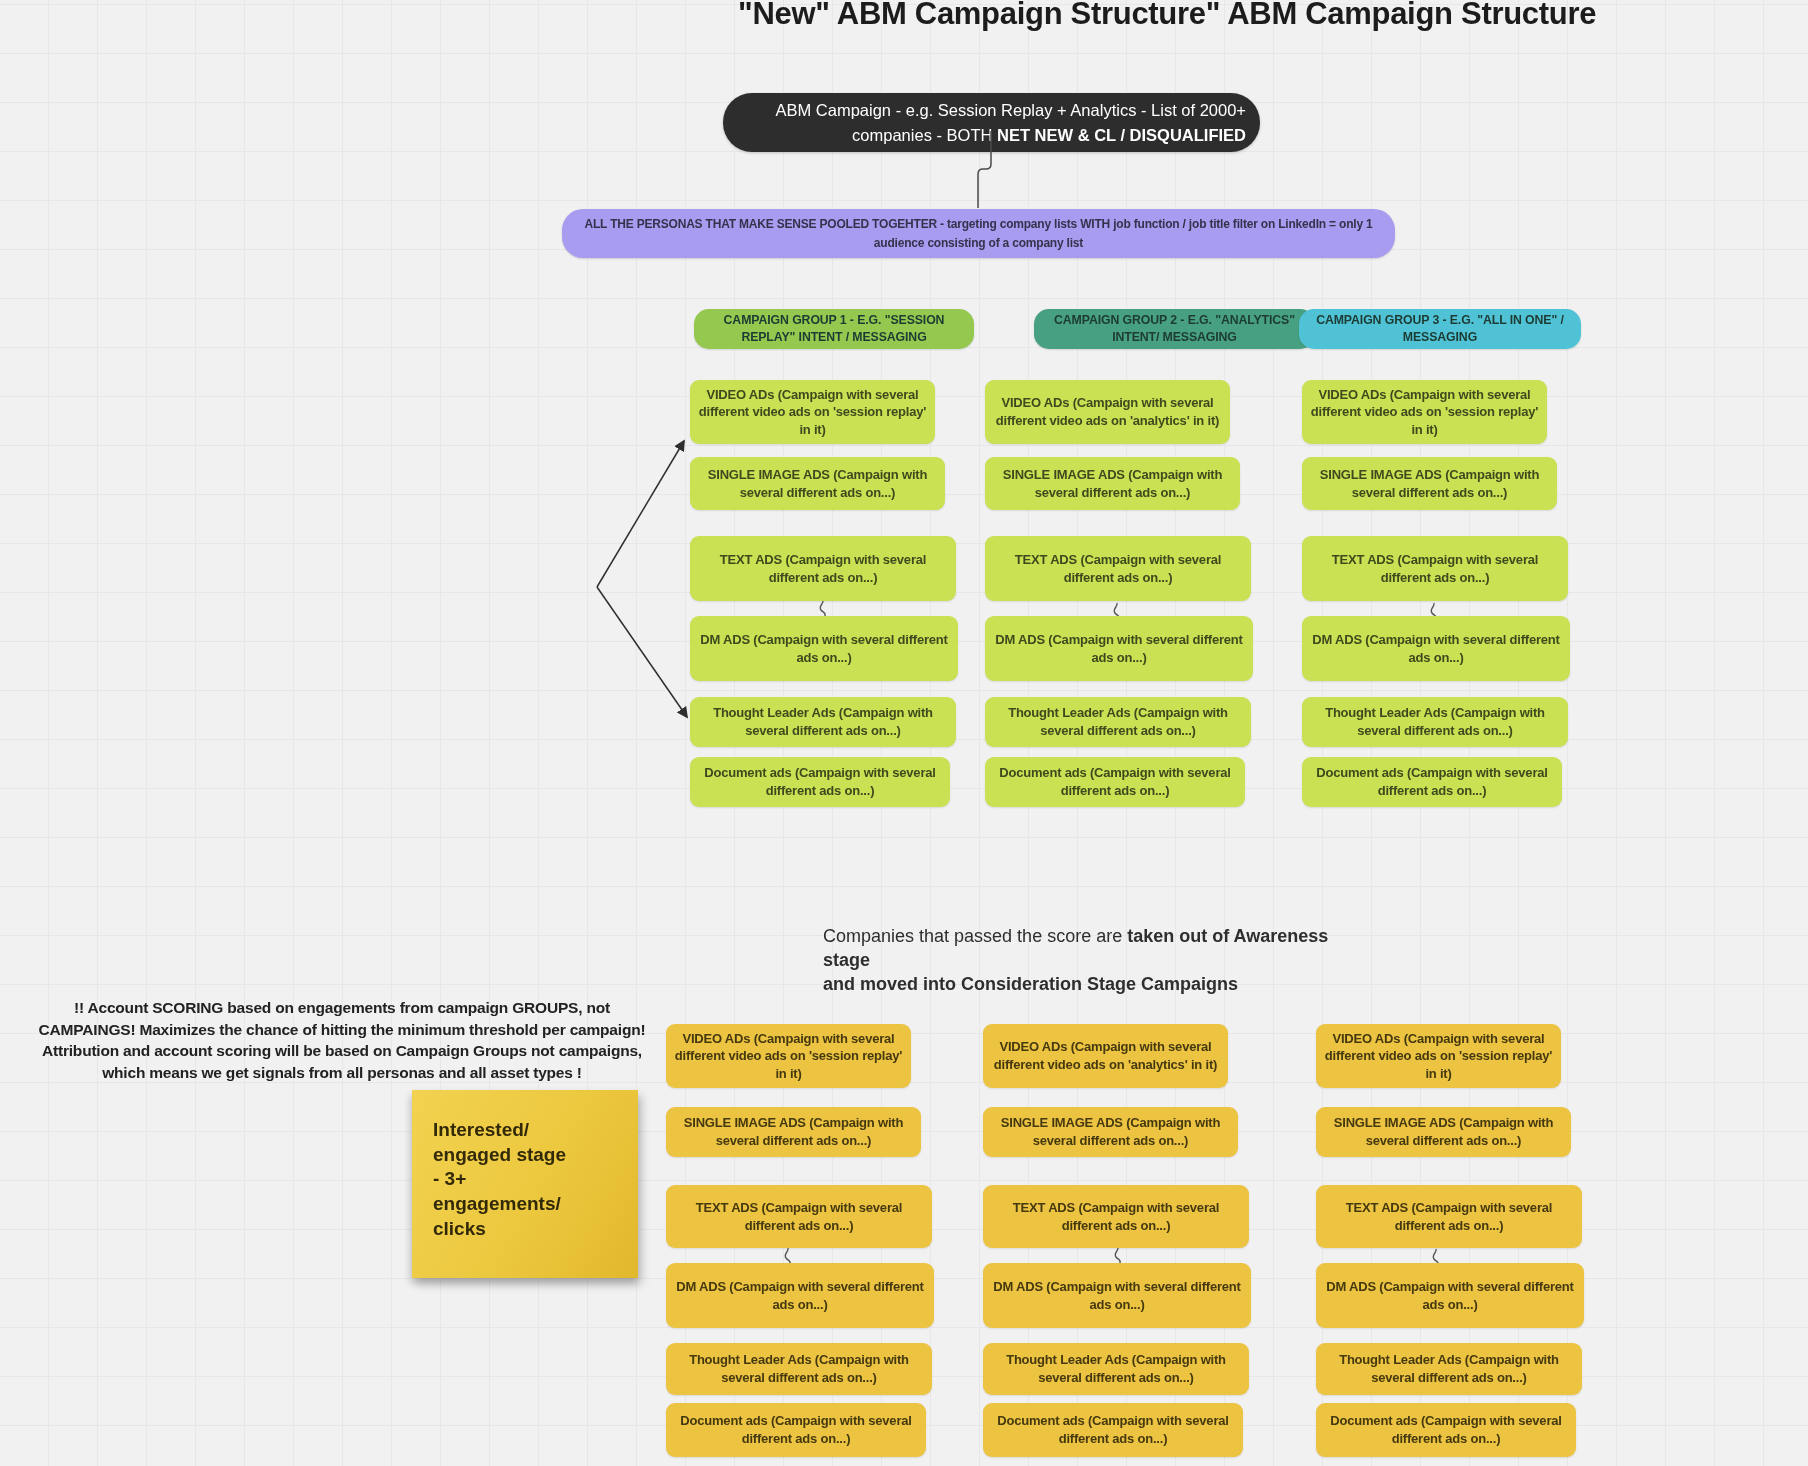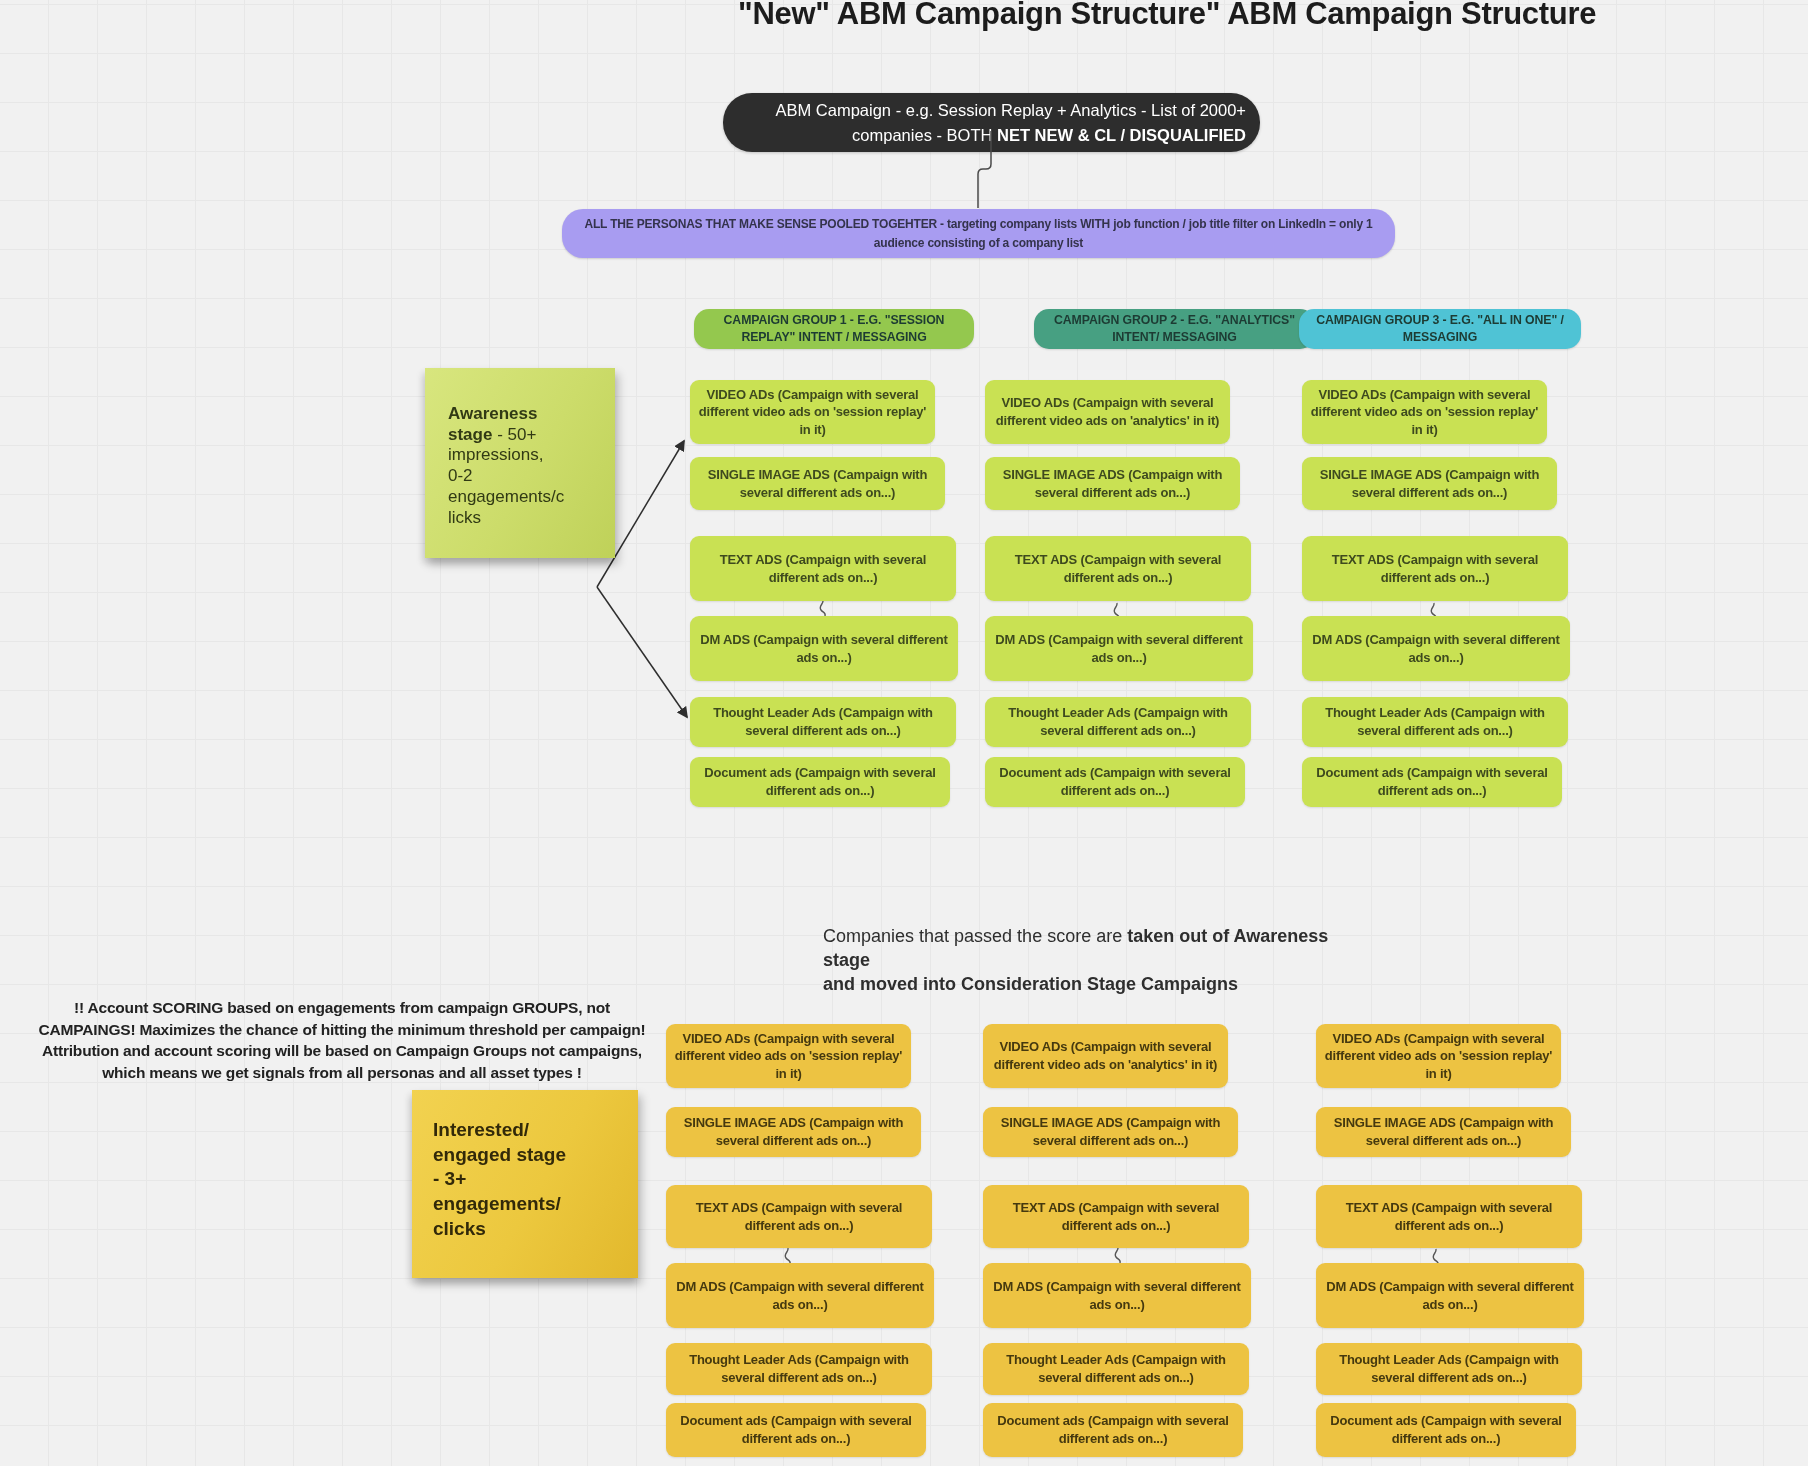--- a/index.html
+++ b/index.html
@@ -139,26 +139,20 @@
       <div class="ad-box" style="left: 983px; top: 1343px; width: 266px; height: 52px; background: rgb(237, 195, 66); color: rgb(69, 57, 15);">Thought Leader Ads (Campaign with several different ads on...)</div>
       <div class="ad-box" style="left: 983px; top: 1403px; width: 260px; height: 54px; background: rgb(237, 195, 66); color: rgb(69, 57, 15);">Document ads (Campaign with several different ads on...)</div>
       <div class="ad-box" style="left: 1316px; top: 1024px; width: 245px; height: 64px; background: rgb(237, 195, 66); color: rgb(69, 57, 15);">VIDEO ADs (Campaign with several different video ads on 'session replay' in it)</div>
       <div class="ad-box" style="left: 1316px; top: 1107px; width: 255px; height: 50px; background: rgb(237, 195, 66); color: rgb(69, 57, 15);">SINGLE IMAGE ADS (Campaign with several different ads on...)</div>
       <div class="ad-box" style="left: 1316px; top: 1185px; width: 266px; height: 63px; background: rgb(237, 195, 66); color: rgb(69, 57, 15);">TEXT ADS (Campaign with several different ads on...)</div>
       <div class="ad-box" style="left: 1316px; top: 1263px; width: 268px; height: 65px; background: rgb(237, 195, 66); color: rgb(69, 57, 15);">DM ADS (Campaign with several different ads on...)</div>
       <div class="ad-box" style="left: 1316px; top: 1343px; width: 266px; height: 52px; background: rgb(237, 195, 66); color: rgb(69, 57, 15);">Thought Leader Ads (Campaign with several different ads on...)</div>
       <div class="ad-box" style="left: 1316px; top: 1403px; width: 260px; height: 54px; background: rgb(237, 195, 66); color: rgb(69, 57, 15);">Document ads (Campaign with several different ads on...)</div>
     </div>
 
-  <div class="sticky sticky-awareness"><b>Awareness
-stage</b><span> - 50+
-impressions,
-0-2
-engagements/c
-licks</span></div>
 
   <div class="sticky sticky-interested"><span>Interested/
 engaged stage
  -  3+
 engagements/
 clicks</span></div>
 
   <div class="transition-text">
     <span>Companies that passed the score are </span><b>taken out of Awareness
 stage

